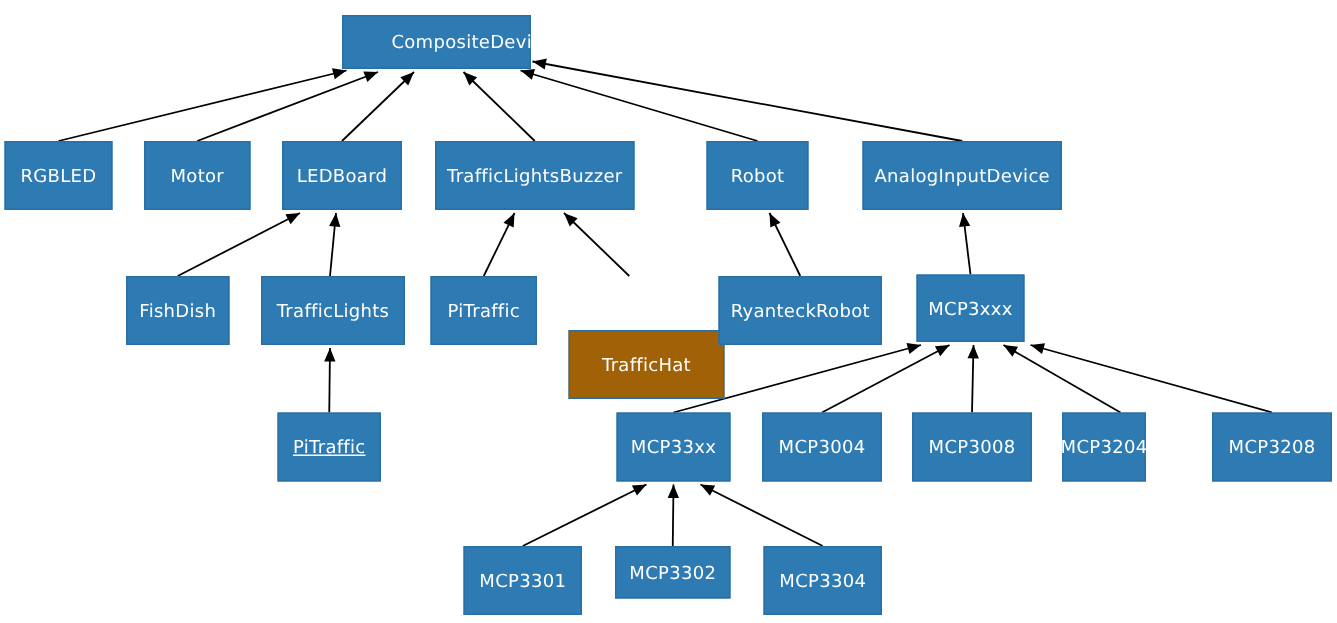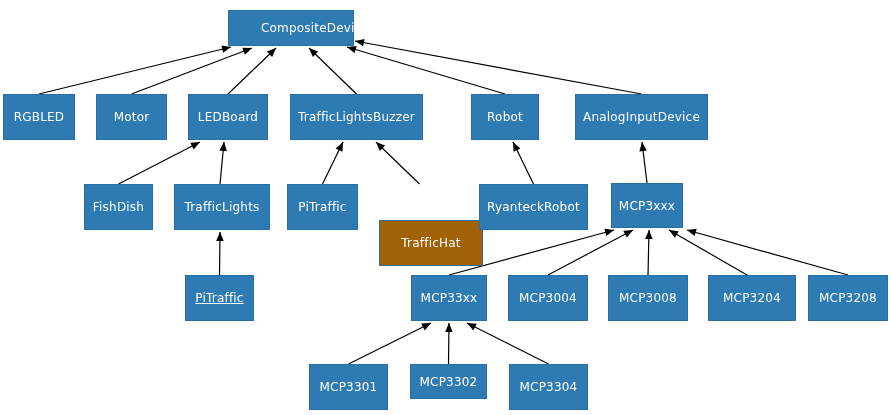--- a/index.html
+++ b/index.html
@@ -117,21 +117,21 @@
       </div>
       <div class="node" style="left: 411px; top: 275px; width: 76px; height: 46px; background: rgb(46, 123, 180); border: 1px solid rgb(42, 111, 163);">
         <span style="color: rgb(255, 255, 255);">MCP33xx</span>
       </div>
       <div class="node" style="left: 508px; top: 275px; width: 80px; height: 46px; background: rgb(46, 123, 180); border: 1px solid rgb(42, 111, 163);">
         <span style="color: rgb(255, 255, 255);">MCP3004</span>
       </div>
       <div class="node" style="left: 608px; top: 275px; width: 80px; height: 46px; background: rgb(46, 123, 180); border: 1px solid rgb(42, 111, 163);">
         <span style="color: rgb(255, 255, 255);">MCP3008</span>
       </div>
-      <div class="node" style="left: 708px; top: 275px; width: 88px; height: 46px; background: rgb(46, 123, 180); border: 1px solid rgb(42, 111, 163);">
+      <div class="node" style="left: 708px; top: 275px; width: 56px; height: 46px; background: rgb(46, 123, 180); border: 1px solid rgb(42, 111, 163);">
         <span style="color: rgb(255, 255, 255);">MCP3204</span>
       </div>
       <div class="node" style="left: 808px; top: 275px; width: 80px; height: 46px; background: rgb(46, 123, 180); border: 1px solid rgb(42, 111, 163);">
         <span style="color: rgb(255, 255, 255);">MCP3208</span>
       </div>
       <div class="node" style="left: 309px; top: 364px; width: 79px; height: 46px; background: rgb(46, 123, 180); border: 1px solid rgb(42, 111, 163);">
         <span style="color: rgb(255, 255, 255);">MCP3301</span>
       </div>
       <div class="node" style="left: 410px; top: 364px; width: 77px; height: 35px; background: rgb(46, 123, 180); border: 1px solid rgb(42, 111, 163);">
         <span style="color: rgb(255, 255, 255);">MCP3302</span>

